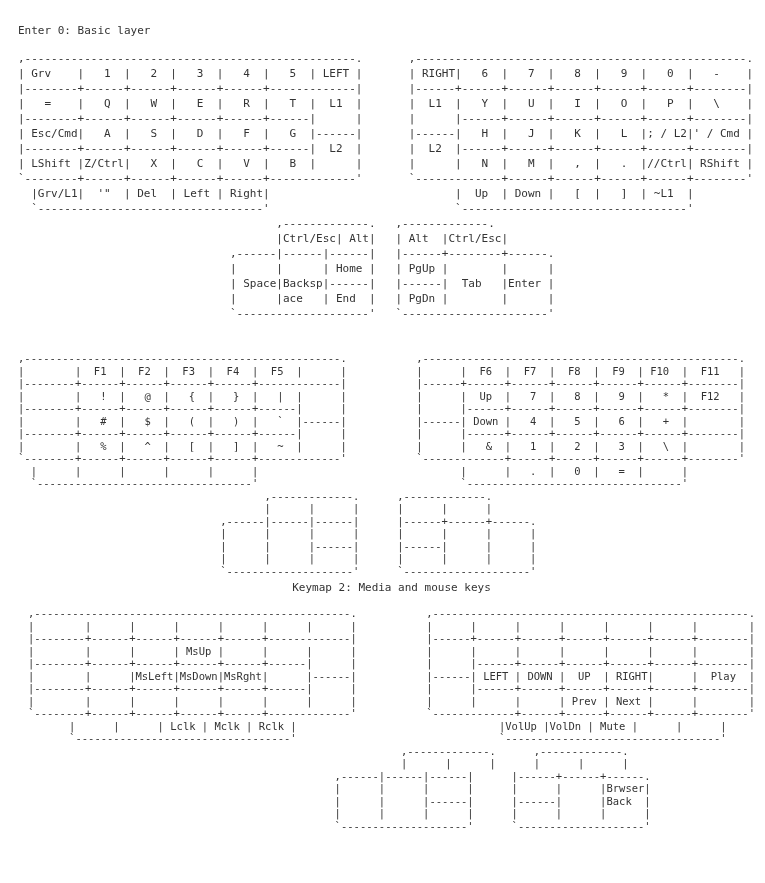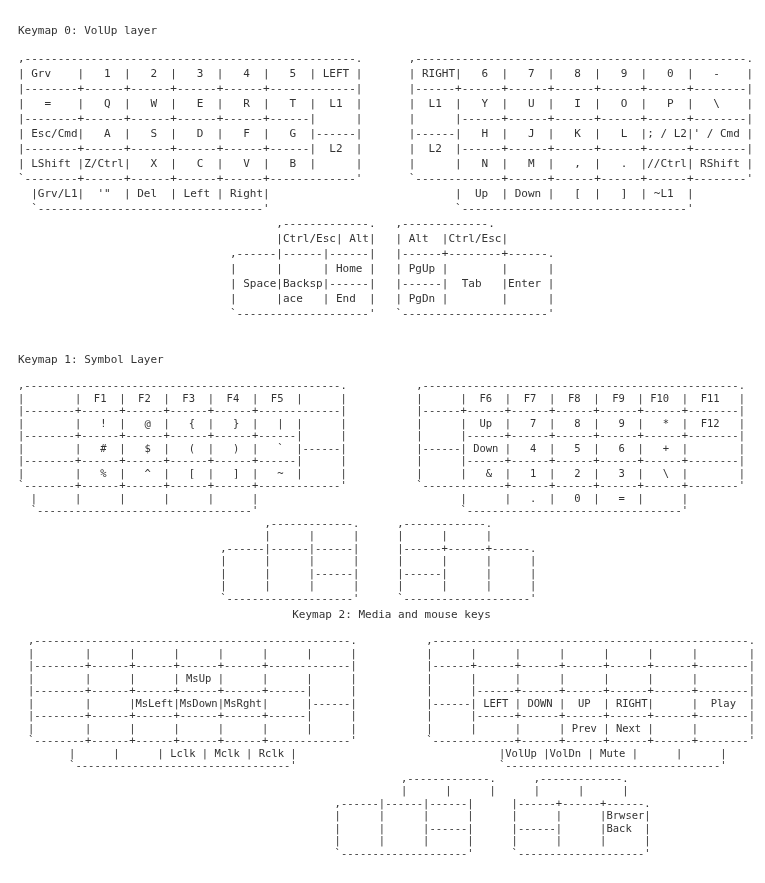--- a/index.html
+++ b/index.html
@@ -20,21 +20,21 @@
   .keymap-art.art-2 { font-size: 10.5px; line-height: 12.5px; margin-top: 12px; }
   .sec-1 { margin-top: 31px; }
   .sec-2 { margin-top: 3px; text-align: center; }
 </style>
 </head>
 <body style="background: rgb(255, 255, 255);">
 
 <div class="doc">
 
   <section class="keymap-section sec-0">
-    <pre class="keymap-title" style="color: rgb(51, 51, 51);">Keymap 0: VolUp layer</pre>
+    <pre class="keymap-title" style="color: rgb(51, 51, 51);">Enter 0: Basic layer</pre>
     <pre class="keymap-art art-0" style="color: rgb(51, 51, 51);">,--------------------------------------------------.       ,--------------------------------------------------.
 | Grv    |   1  |   2  |   3  |   4  |   5  | LEFT |       | RIGHT|   6  |   7  |   8  |   9  |   0  |   -    |
 |--------+------+------+------+------+-------------|       |------+------+------+------+------+------+--------|
 |   =    |   Q  |   W  |   E  |   R  |   T  |  L1  |       |  L1  |   Y  |   U  |   I  |   O  |   P  |   \    |
 |--------+------+------+------+------+------|      |       |      |------+------+------+------+------+--------|
 | Esc/Cmd|   A  |   S  |   D  |   F  |   G  |------|       |------|   H  |   J  |   K  |   L  |; / L2|' / Cmd |
 |--------+------+------+------+------+------|  L2  |       |  L2  |------+------+------+------+------+--------|
 | LShift |Z/Ctrl|   X  |   C  |   V  |   B  |      |       |      |   N  |   M  |   ,  |   .  |//Ctrl| RShift |
 `--------+------+------+------+------+-------------'       `-------------+------+------+------+------+--------'
   |Grv/L1|  '"  | Del  | Left | Right|                            |  Up  | Down |   [  |   ]  | ~L1  |
@@ -42,21 +42,20 @@
                                        ,-------------.   ,-------------.
                                        |Ctrl/Esc| Alt|   | Alt  |Ctrl/Esc|
                                 ,------|------|------|   |------+--------+------.
                                 |      |      | Home |   | PgUp |        |      |
                                 | Space|Backsp|------|   |------|  Tab   |Enter |
                                 |      |ace   | End  |   | PgDn |        |      |
                                 `--------------------'   `----------------------'</pre>
   </section>
 
   <section class="keymap-section sec-1">
-    <pre class="keymap-title" style="color: rgb(51, 51, 51);">Keymap 1: Symbol Layer</pre>
     <pre class="keymap-art art-1" style="color: rgb(51, 51, 51);">,--------------------------------------------------.           ,--------------------------------------------------.
 |        |  F1  |  F2  |  F3  |  F4  |  F5  |      |           |      |  F6  |  F7  |  F8  |  F9  | F10  |  F11   |
 |--------+------+------+------+------+-------------|           |------+------+------+------+------+------+--------|
 |        |   !  |   @  |   {  |   }  |   |  |      |           |      |  Up  |   7  |   8  |   9  |   *  |  F12   |
 |--------+------+------+------+------+------|      |           |      |------+------+------+------+------+--------|
 |        |   #  |   $  |   (  |   )  |   `  |------|           |------| Down |   4  |   5  |   6  |   +  |        |
 |--------+------+------+------+------+------|      |           |      |------+------+------+------+------+--------|
 |        |   %  |   ^  |   [  |   ]  |   ~  |      |           |      |   &amp;  |   1  |   2  |   3  |   \  |        |
 `--------+------+------+------+------+-------------'           `-------------+------+------+------+------+--------'
   |      |      |      |      |      |                                |      |   .  |   0  |   =  |      |

